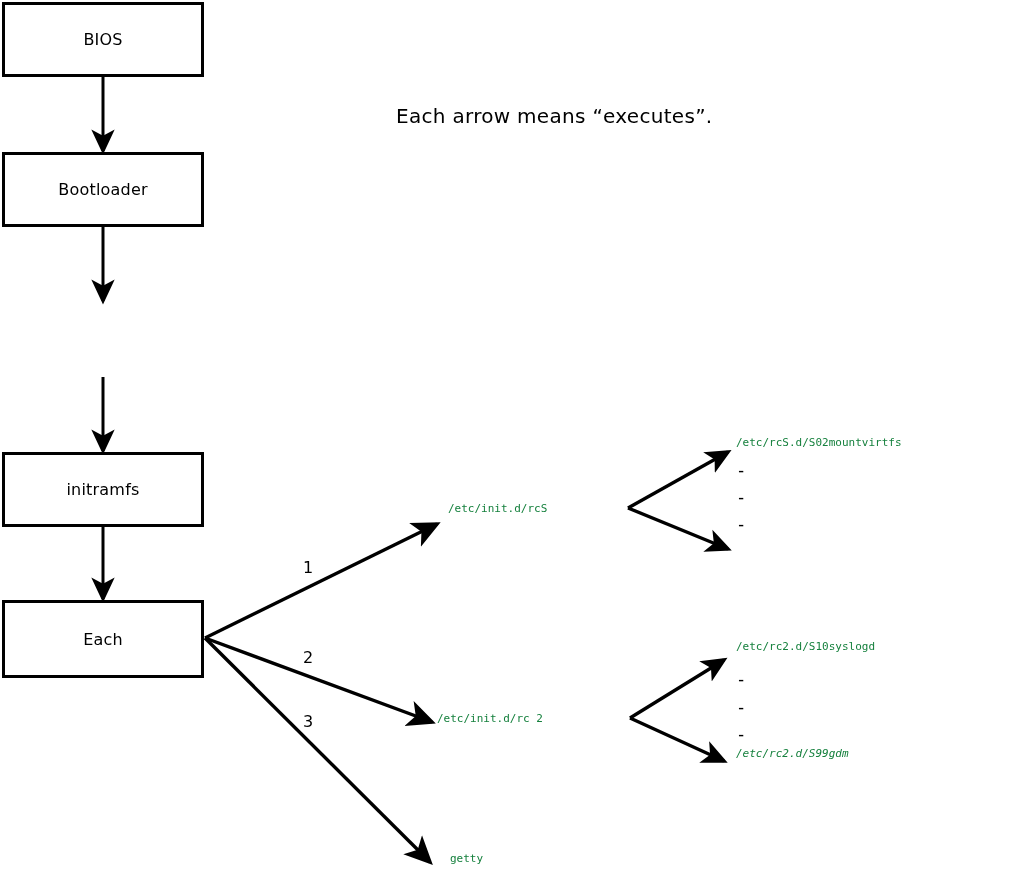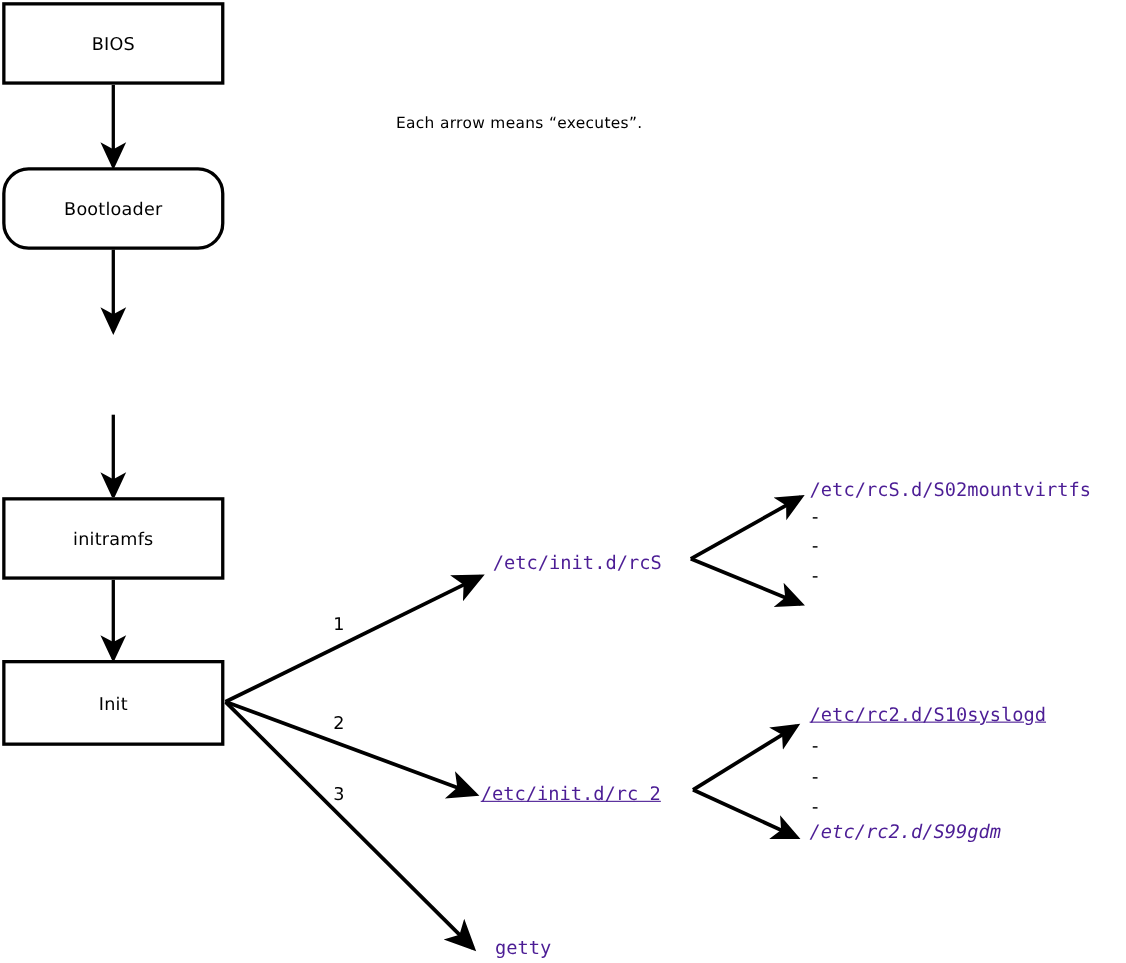--- a/index.html
+++ b/index.html
@@ -9,29 +9,29 @@
   .box{
     position:absolute;box-sizing:border-box;background:#ffffff;
     border:3px solid #000000;display:flex;align-items:center;justify-content:center;
   }
   .box-label{
     font-family:"DejaVu Sans",sans-serif;font-size:16px;color:#000;
     letter-spacing:0.2px;white-space:nowrap;
   }
   .mono{
     position:absolute;font-family:"DejaVu Sans Mono","Liberation Mono",monospace;
-    font-size:17px;color:#4c1d95;white-space:pre;letter-spacing:0px;
+    font-size:11px;color:#15803d;white-space:pre;letter-spacing:0px;
   }
   .numlabel{
     position:absolute;font-family:"DejaVu Sans",sans-serif;font-size:16px;color:#000;
     white-space:nowrap;
   }
   .caption{
-    position:absolute;font-family:"DejaVu Sans",sans-serif;font-size:14px;color:#000;
-    white-space:nowrap;letter-spacing:0.3px;
+    position:absolute;font-family:"DejaVu Sans",sans-serif;font-size:20px;color:#000;
+    white-space:nowrap;letter-spacing:0.3px;margin-left:36px;
   }
   .dash{
     position:absolute;font-family:"DejaVu Sans Mono","Liberation Mono",monospace;
     font-size:17px;color:#000;line-height:1;
   }
 </style>
 </head>
 <body>
 
 <div id="stage">
@@ -60,44 +60,44 @@
         <line x1="628" y1="508" x2="728" y2="452" stroke="#000" stroke-width="3.4" marker-end="url(#ahs)"></line>
         <line x1="628" y1="508" x2="728" y2="549" stroke="#000" stroke-width="3.4" marker-end="url(#ahs)"></line>
         <line x1="630" y1="718" x2="724" y2="660" stroke="#000" stroke-width="3.4" marker-end="url(#ahs)"></line>
         <line x1="630" y1="718" x2="724" y2="761" stroke="#000" stroke-width="3.4" marker-end="url(#ahs)"></line>
       </g>
   </svg>
 
   <div class="box" style="left:2px;top:2px;width:202px;height:75px;">
     <span class="box-label">BIOS</span>
   </div>
-  <div class="box" style="left:2px;top:152px;width:202px;height:75px;border-radius:24px;">
+  <div class="box" style="left:2px;top:152px;width:202px;height:75px;">
     <span class="box-label">Bootloader</span>
   </div>
   <div class="box" style="left:2px;top:452px;width:202px;height:75px;align-items:center;">
     <span class="box-label">initramfs</span>
   </div>
   <div class="box" style="left:2px;top:600px;width:202px;height:78px;">
-    <span class="box-label">Init</span>
+    <span class="box-label">Each</span>
   </div>
 
   <div class="caption" style="left:360px;top:104px;">Each arrow means “executes”.</div>
 
   <div class="numlabel" style="left:303px;top:558px;">1</div>
   <div class="numlabel" style="left:303px;top:648px;">2</div>
   <div class="numlabel" style="left:303px;top:712px;">3</div>
 
   <div class="mono" style="left:448px;top:502px;">/etc/init.d/rcS</div>
-  <div class="mono" style="left:437px;top:712px;text-decoration:underline;">/etc/init.d/rc 2</div>
+  <div class="mono" style="left:437px;top:712px;">/etc/init.d/rc 2</div>
   <div class="mono" style="left:450px;top:852px;">getty</div>
 
   <div class="mono" style="left:736px;top:436px;">/etc/rcS.d/S02mountvirtfs</div>
   <div class="dash" style="left:736px;top:462px;">-</div>
   <div class="dash" style="left:736px;top:489px;">-</div>
   <div class="dash" style="left:736px;top:516px;">-</div>
 
-  <div class="mono" style="left:736px;top:640px;text-decoration:underline;">/etc/rc2.d/S10syslogd</div>
+  <div class="mono" style="left:736px;top:640px;">/etc/rc2.d/S10syslogd</div>
   <div class="dash" style="left:736px;top:671px;">-</div>
   <div class="dash" style="left:736px;top:699px;">-</div>
   <div class="dash" style="left:736px;top:726px;">-</div>
   <div class="mono" style="left:736px;top:747px;font-style:italic;">/etc/rc2.d/S99gdm</div>
 
 </div>
 
 </body></html>

